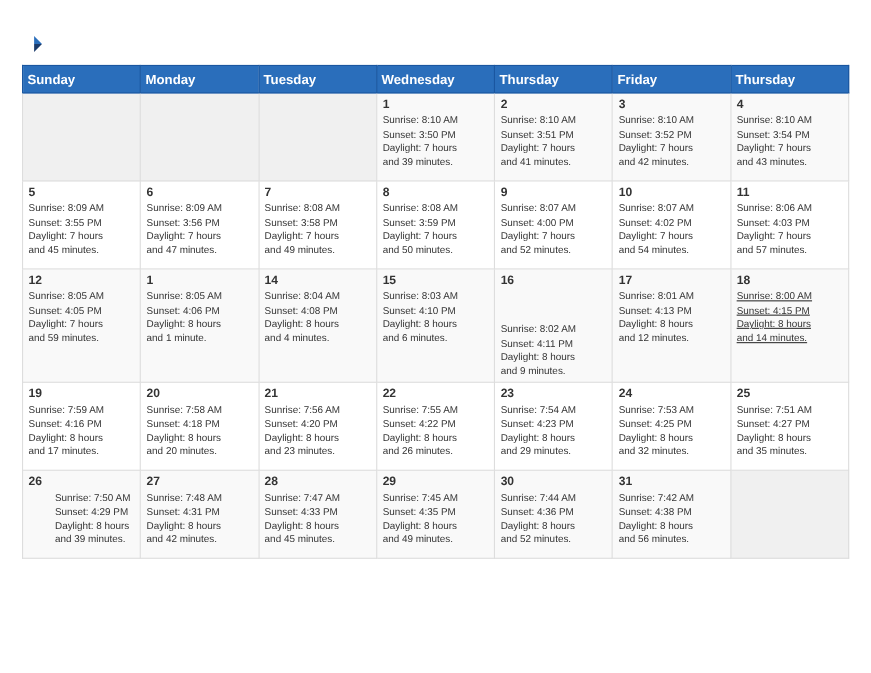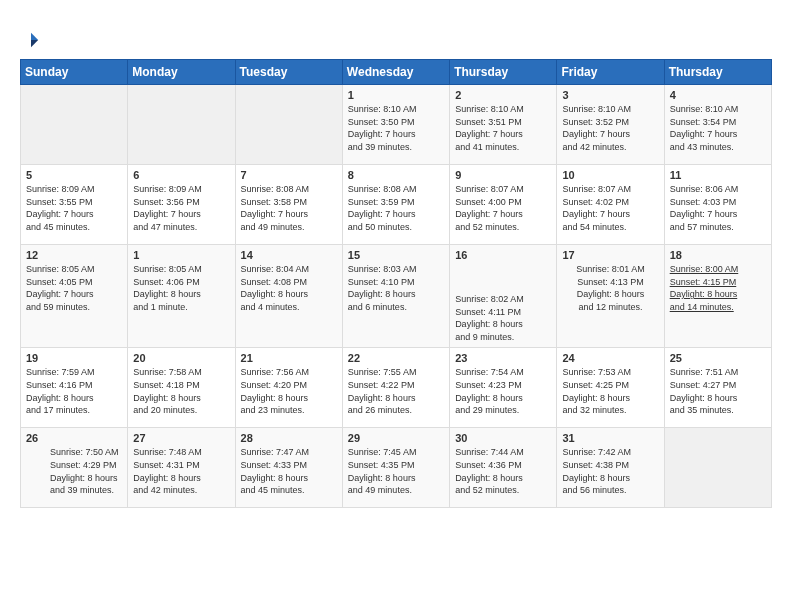--- a/index.html
+++ b/index.html
@@ -251,21 +251,21 @@
           </td>
           <td>
             <span class="day-num">16</span>
             <div class="day-info" style="white-space: pre-line; margin-top: 32px;">Sunrise: 8:02 AM
 Sunset: 4:11 PM
 Daylight: 8 hours
 and 9 minutes.</div>
           </td>
           <td>
             <span class="day-num">17</span>
-            <div class="day-info" style="white-space: pre-line; text-align: center;">Sunrise: 8:01 AM
+            <div class="day-info" style="white-space: pre-line;">Sunrise: 8:01 AM
 Sunset: 4:13 PM
 Daylight: 8 hours
 and 12 minutes.</div>
           </td>
           <td>
             <span class="day-num">18</span>
             <div class="day-info" style="white-space: pre-line; text-decoration: underline;">Sunrise: 8:00 AM
 Sunset: 4:15 PM
 Daylight: 8 hours
 and 14 minutes.</div>

